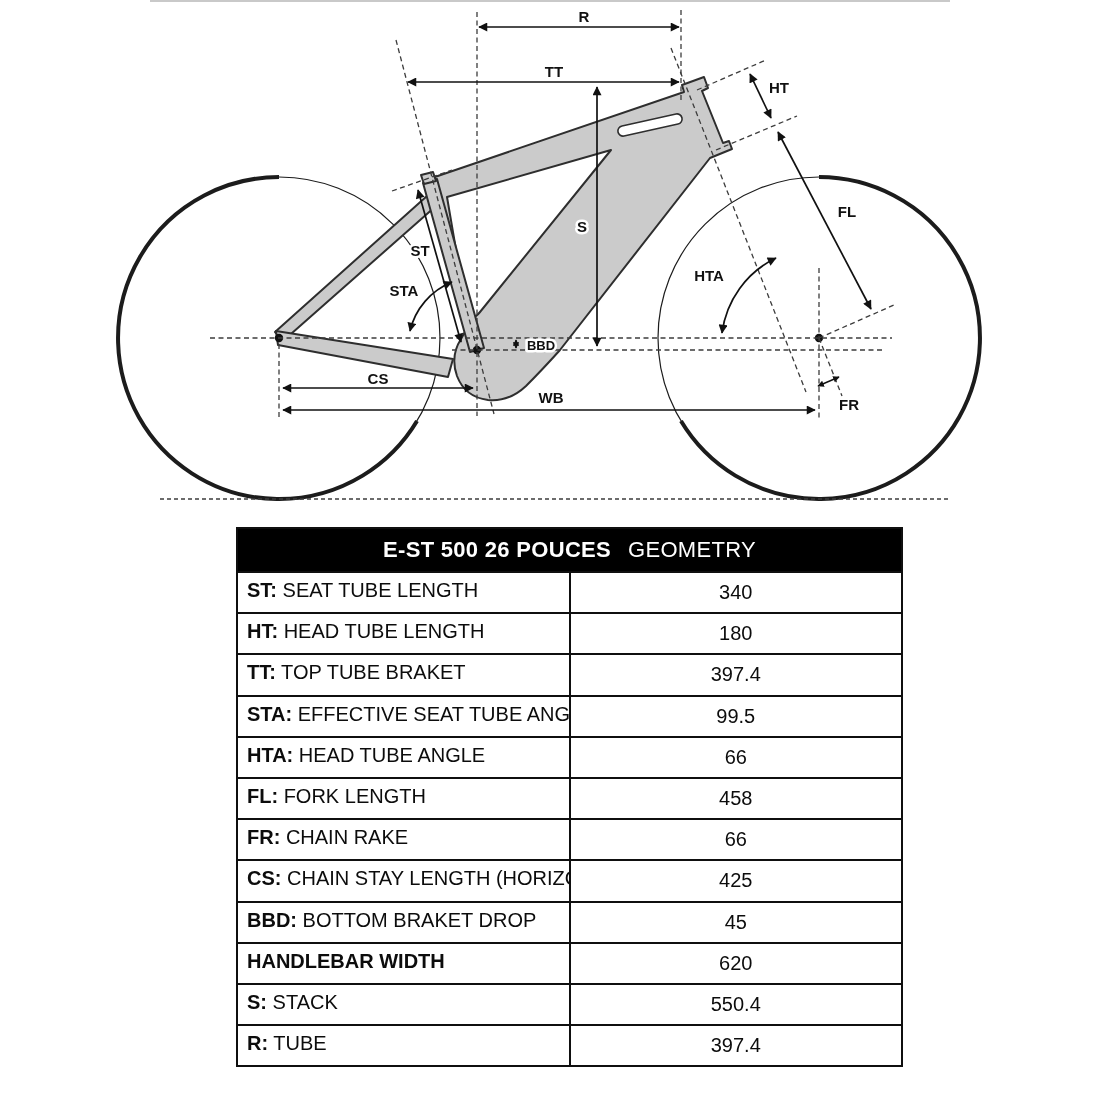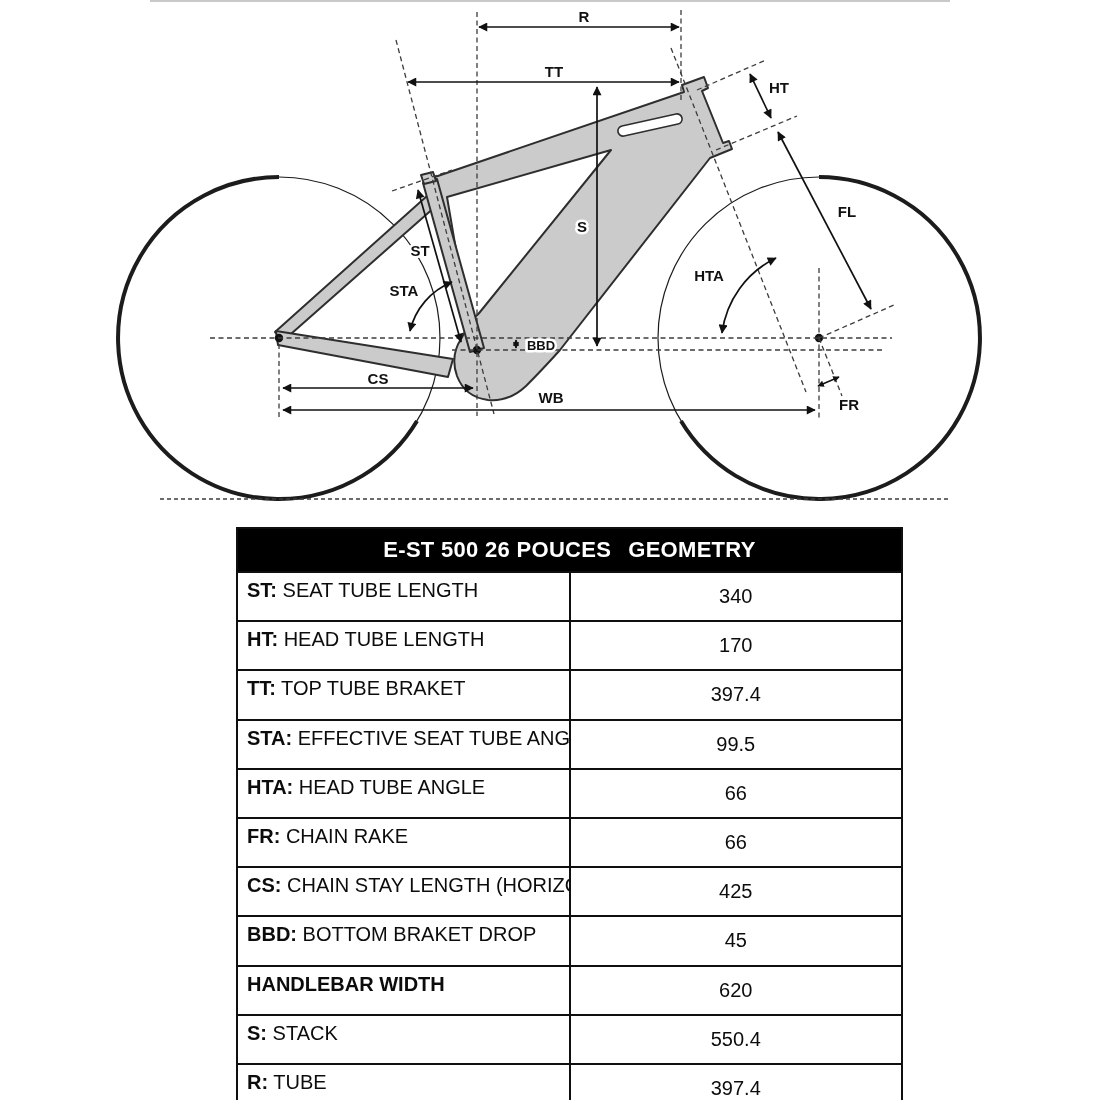--- a/index.html
+++ b/index.html
@@ -21,22 +21,22 @@
        paint-order:stroke;stroke:#fff;stroke-width:5px;stroke-linejoin:round;}
   .lab.sm{font-size:13px;}
 
   
   .geo-table{position:absolute;left:236px;top:527px;width:667px;
              border-collapse:collapse;table-layout:fixed;}
   .geo-table td,.geo-table th{border:2px solid #0f0f0f;}
   .hdr{background:#000;color:#fff;height:40px;font-size:22px;font-weight:400;
        text-align:center;vertical-align:middle;letter-spacing:.3px;}
   .hdr b{font-weight:700;text-align:center;}
-  .hdr .reg{font-weight:700;margin-left:17px;}
-  td.lbl{height:35.2px;font-size:20px;color:#0c0c0c;padding:0 4px 12px 9px;
+  .hdr .reg{font-weight:400;margin-left:17px;}
+  td.lbl{height:35.2px;font-size:20px;color:#0c0c0c;padding:0 4px 4px 9px;
          vertical-align:middle;font-weight:400;white-space:nowrap;overflow:hidden;}
   td.lbl b{font-weight:700;}
   td.val{width:164px;text-align:center;font-size:20px;color:#0c0c0c;vertical-align:middle;}
 </style>
 </head>
 <body>
 
 <div class="screen">
   <div class="topline"></div>
 
@@ -145,33 +145,37 @@
         <th colspan="2" class="hdr"><b>E-ST 500 26 POUCES</b><span class="reg">GEOMETRY</span></th>
       </tr>
     </thead>
     <tbody>
       <tr>
         <td class="lbl"><b>ST:</b><span> SEAT TUBE LENGTH</span></td>
         <td class="val">340</td>
       </tr>
       <tr>
         <td class="lbl"><b>HT:</b><span> HEAD TUBE LENGTH</span></td>
-        <td class="val">170</td>
+        <td class="val">180</td>
       </tr>
       <tr>
         <td class="lbl"><b>TT:</b><span> TOP TUBE BRAKET</span></td>
         <td class="val">397.4</td>
       </tr>
       <tr>
         <td class="lbl"><b>STA:</b><span> EFFECTIVE SEAT TUBE ANGLE</span></td>
         <td class="val">99.5</td>
       </tr>
       <tr>
         <td class="lbl"><b>HTA:</b><span> HEAD TUBE ANGLE</span></td>
         <td class="val">66</td>
+      </tr>
+      <tr>
+        <td class="lbl"><b>FL:</b><span> FORK LENGTH</span></td>
+        <td class="val">458</td>
       </tr>
       <tr>
         <td class="lbl"><b>FR:</b><span> CHAIN RAKE</span></td>
         <td class="val">66</td>
       </tr>
       <tr>
         <td class="lbl"><b>CS:</b><span> CHAIN STAY LENGTH (HORIZONTAL)</span></td>
         <td class="val">425</td>
       </tr>
       <tr>

